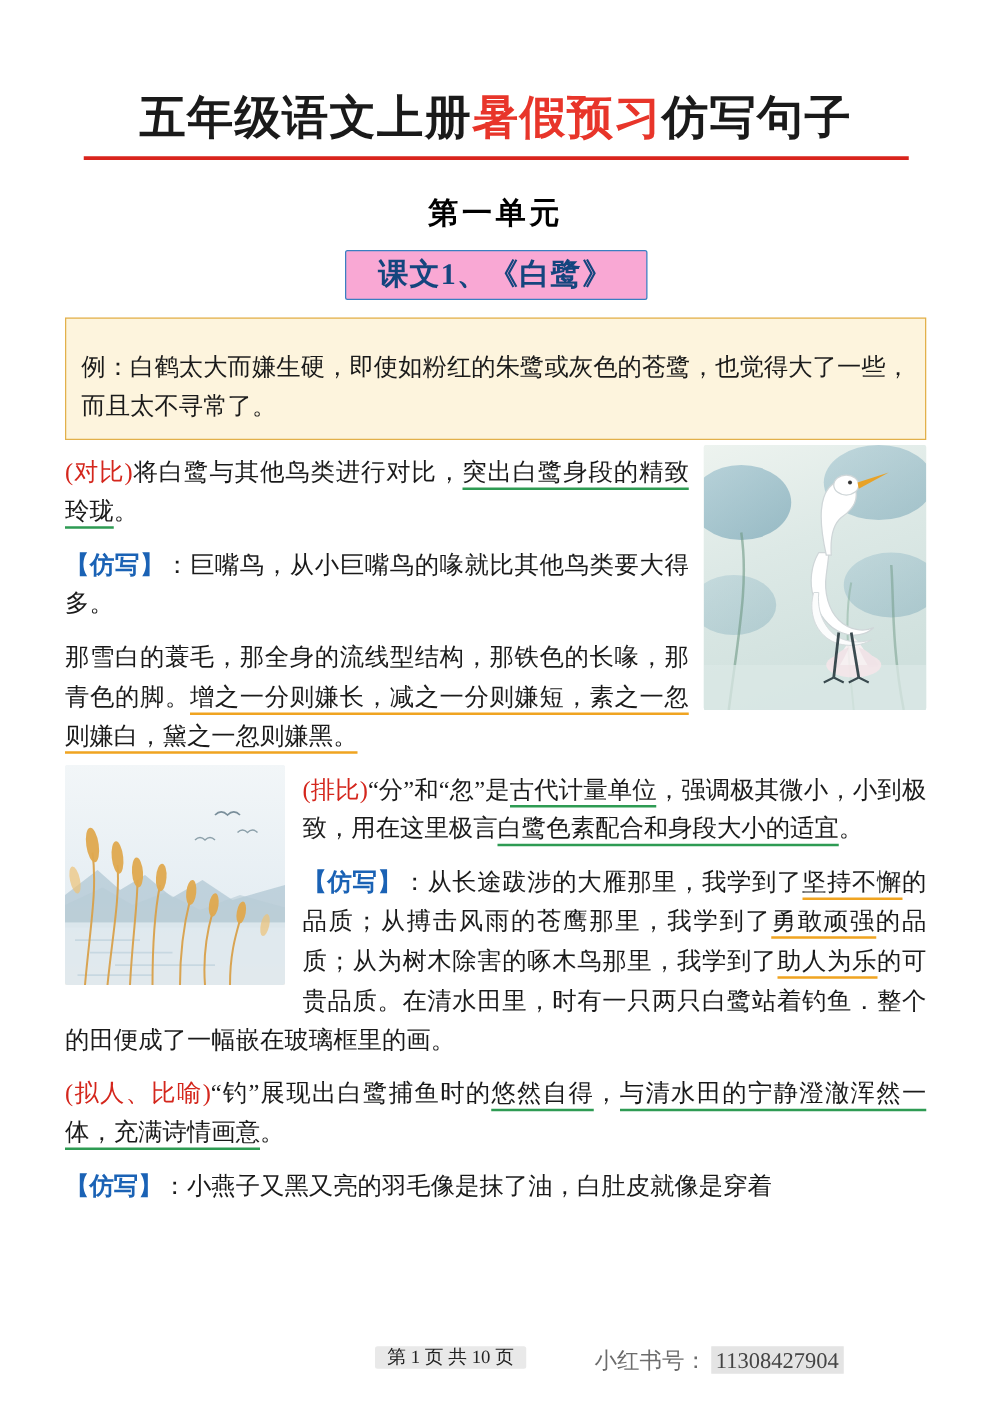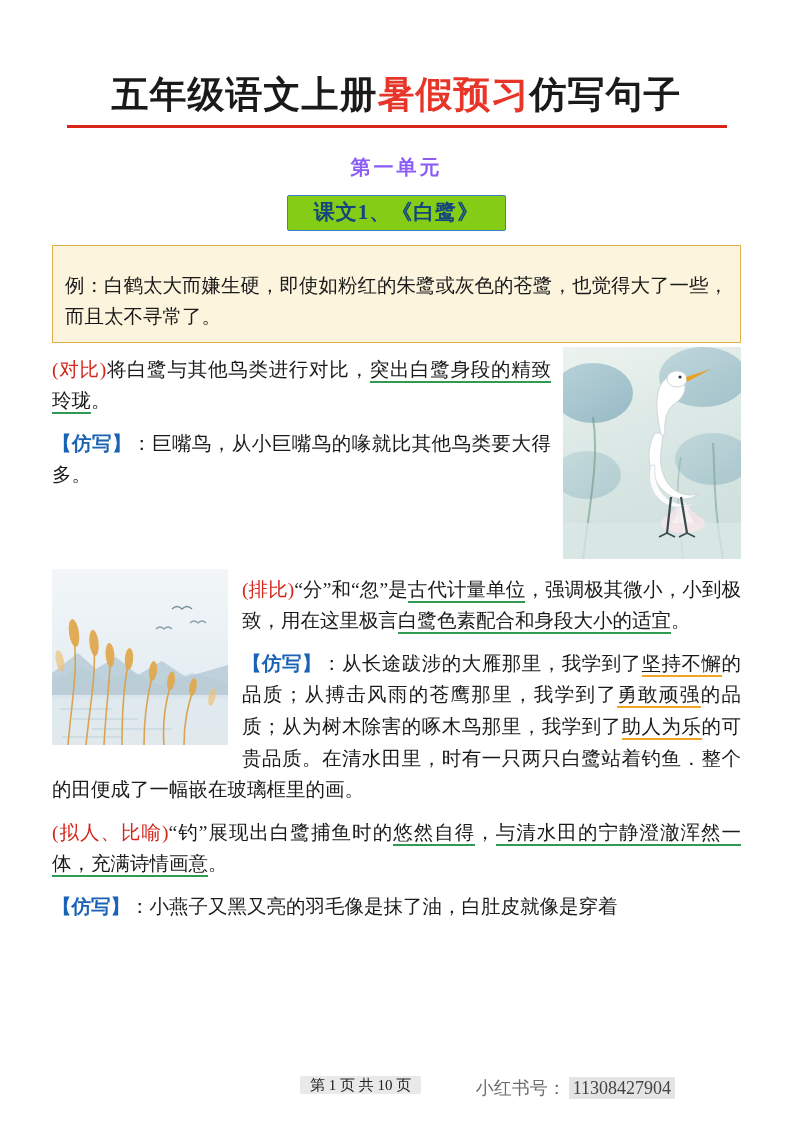--- a/index.html
+++ b/index.html
@@ -41,38 +41,38 @@
   .title-rule {
     margin: 8px auto 0 auto;
     width: 660px;
     height: 3px;
     background: #d9241c;
   }
 
   
   .unit-heading {
     text-align: center;
-    color: #8b5cf6;
-    font-size: 20px;
+    color: #000000;
+    font-size: 24px;
     font-weight: bold;
     letter-spacing: 3px;
     margin-top: 26px;
   }
 
   
   .lesson-heading-row {
     text-align: center;
     margin-top: 14px;
   }
   .lesson-heading {
     display: inline-block;
     border: 1.5px solid #3a7fc1;
-    background: #84cc16;
+    background: #f9a8d4;
     color: #14457e;
-    font-size: 21px;
+    font-size: 24px;
     font-weight: bold;
     letter-spacing: 1px;
     padding: 2px 26px 4px 26px;
     border-radius: 2px;
   }
 
   
   .example-box {
     margin-top: 14px;
     border: 1px solid #e2b04a;
@@ -238,20 +238,21 @@
         <path d="M104 186 L96 190 M104 186 L112 190" stroke="#3a4a4f" stroke-width="1.6"></path>
         <path d="M124 186 L116 190 M124 186 L132 190" stroke="#3a4a4f" stroke-width="1.6"></path>
       </g>
     </svg>
   </div>
 
   <div class="para"><span class="tag-red">(对比)</span><span>将白鹭与其他鸟类进行对比，</span><span class="u-green">突出白鹭身段的精致玲珑</span><span>。</span></div>
 
   <div class="para"><span class="tag-blue">【仿写】</span><span>：巨嘴鸟，从小巨嘴鸟的喙就比其他鸟类要大得多。</span></div>
 
+  <div class="para"><span>那雪白的蓑毛，那全身的流线型结构，那铁色的长喙，那青色的脚。</span><span class="hl-orange">增之一分则嫌长，减之一分则嫌短，素之一忽则嫌白，黛之一忽则嫌黑。</span></div>
 
   <div class="clearfix"></div>
 
   <div class="img-reed">
     <svg viewBox="0 0 176 176" width="176" height="176" preserveAspectRatio="none">
       <defs>
         <linearGradient id="skyG" x1="0" y1="0" x2="0" y2="1">
           <stop offset="0%" stop-color="#f2f6f8"></stop>
           <stop offset="60%" stop-color="#e6eef3"></stop>
           <stop offset="100%" stop-color="#f6efe2"></stop>

